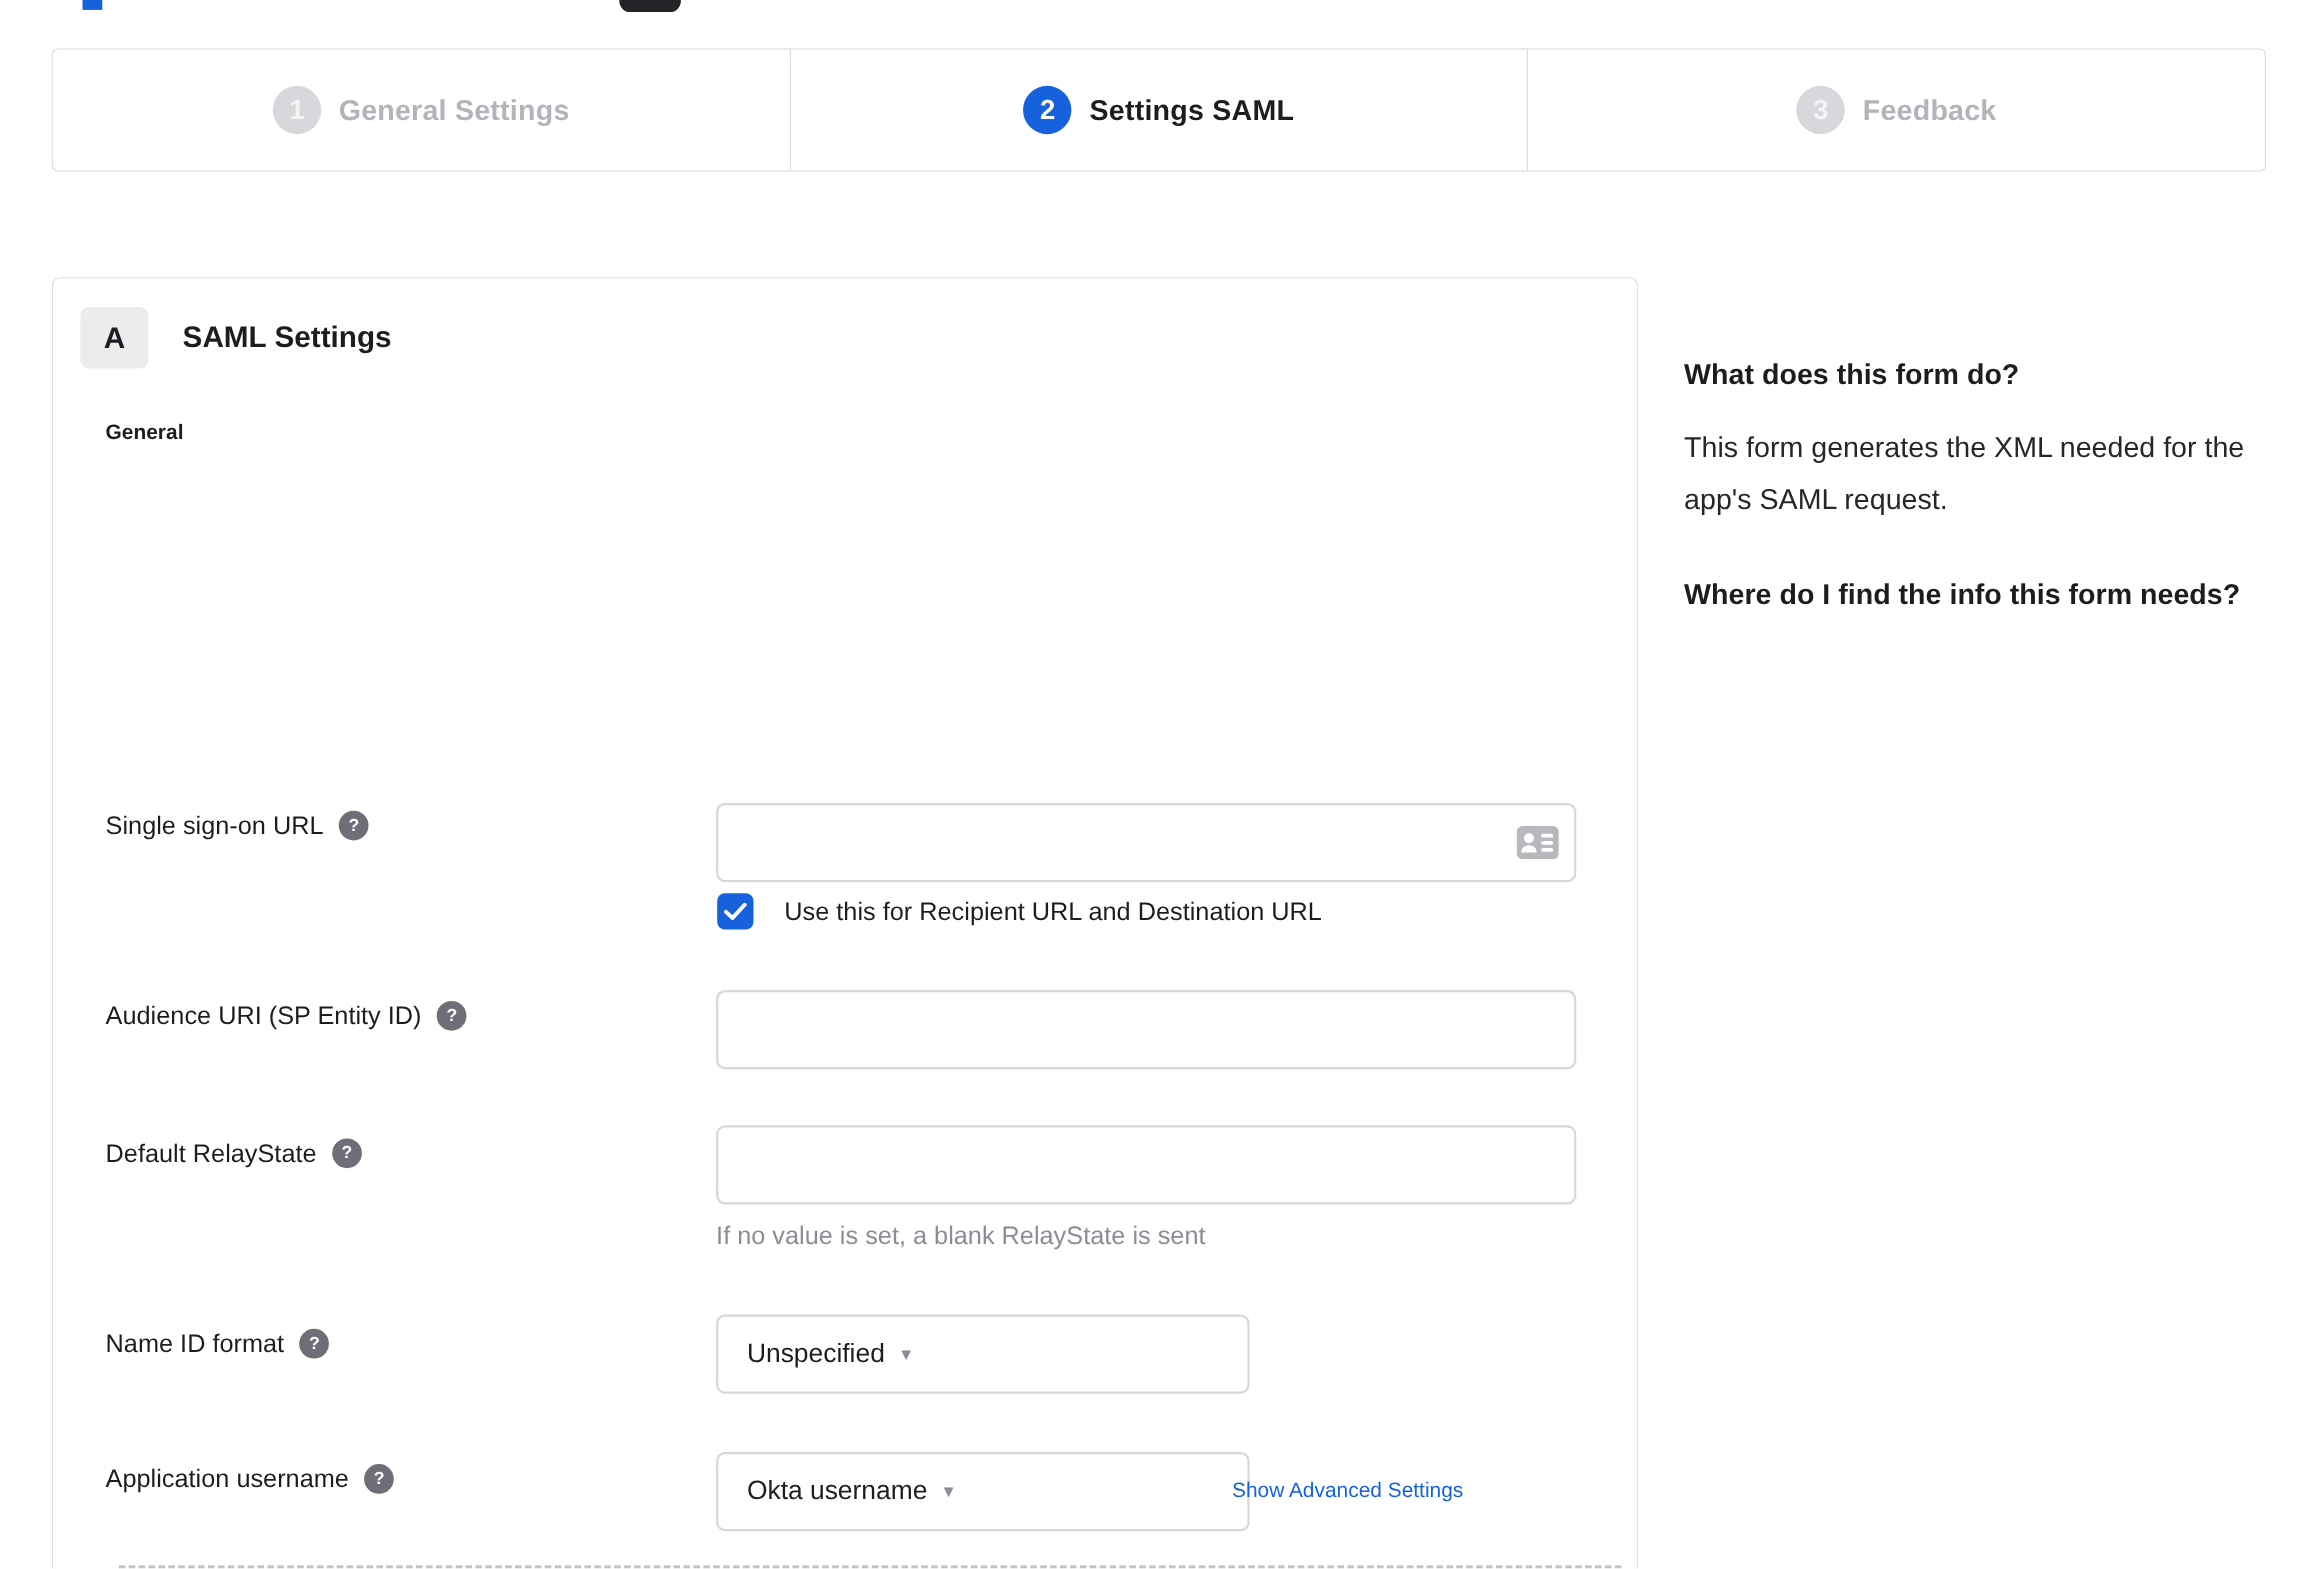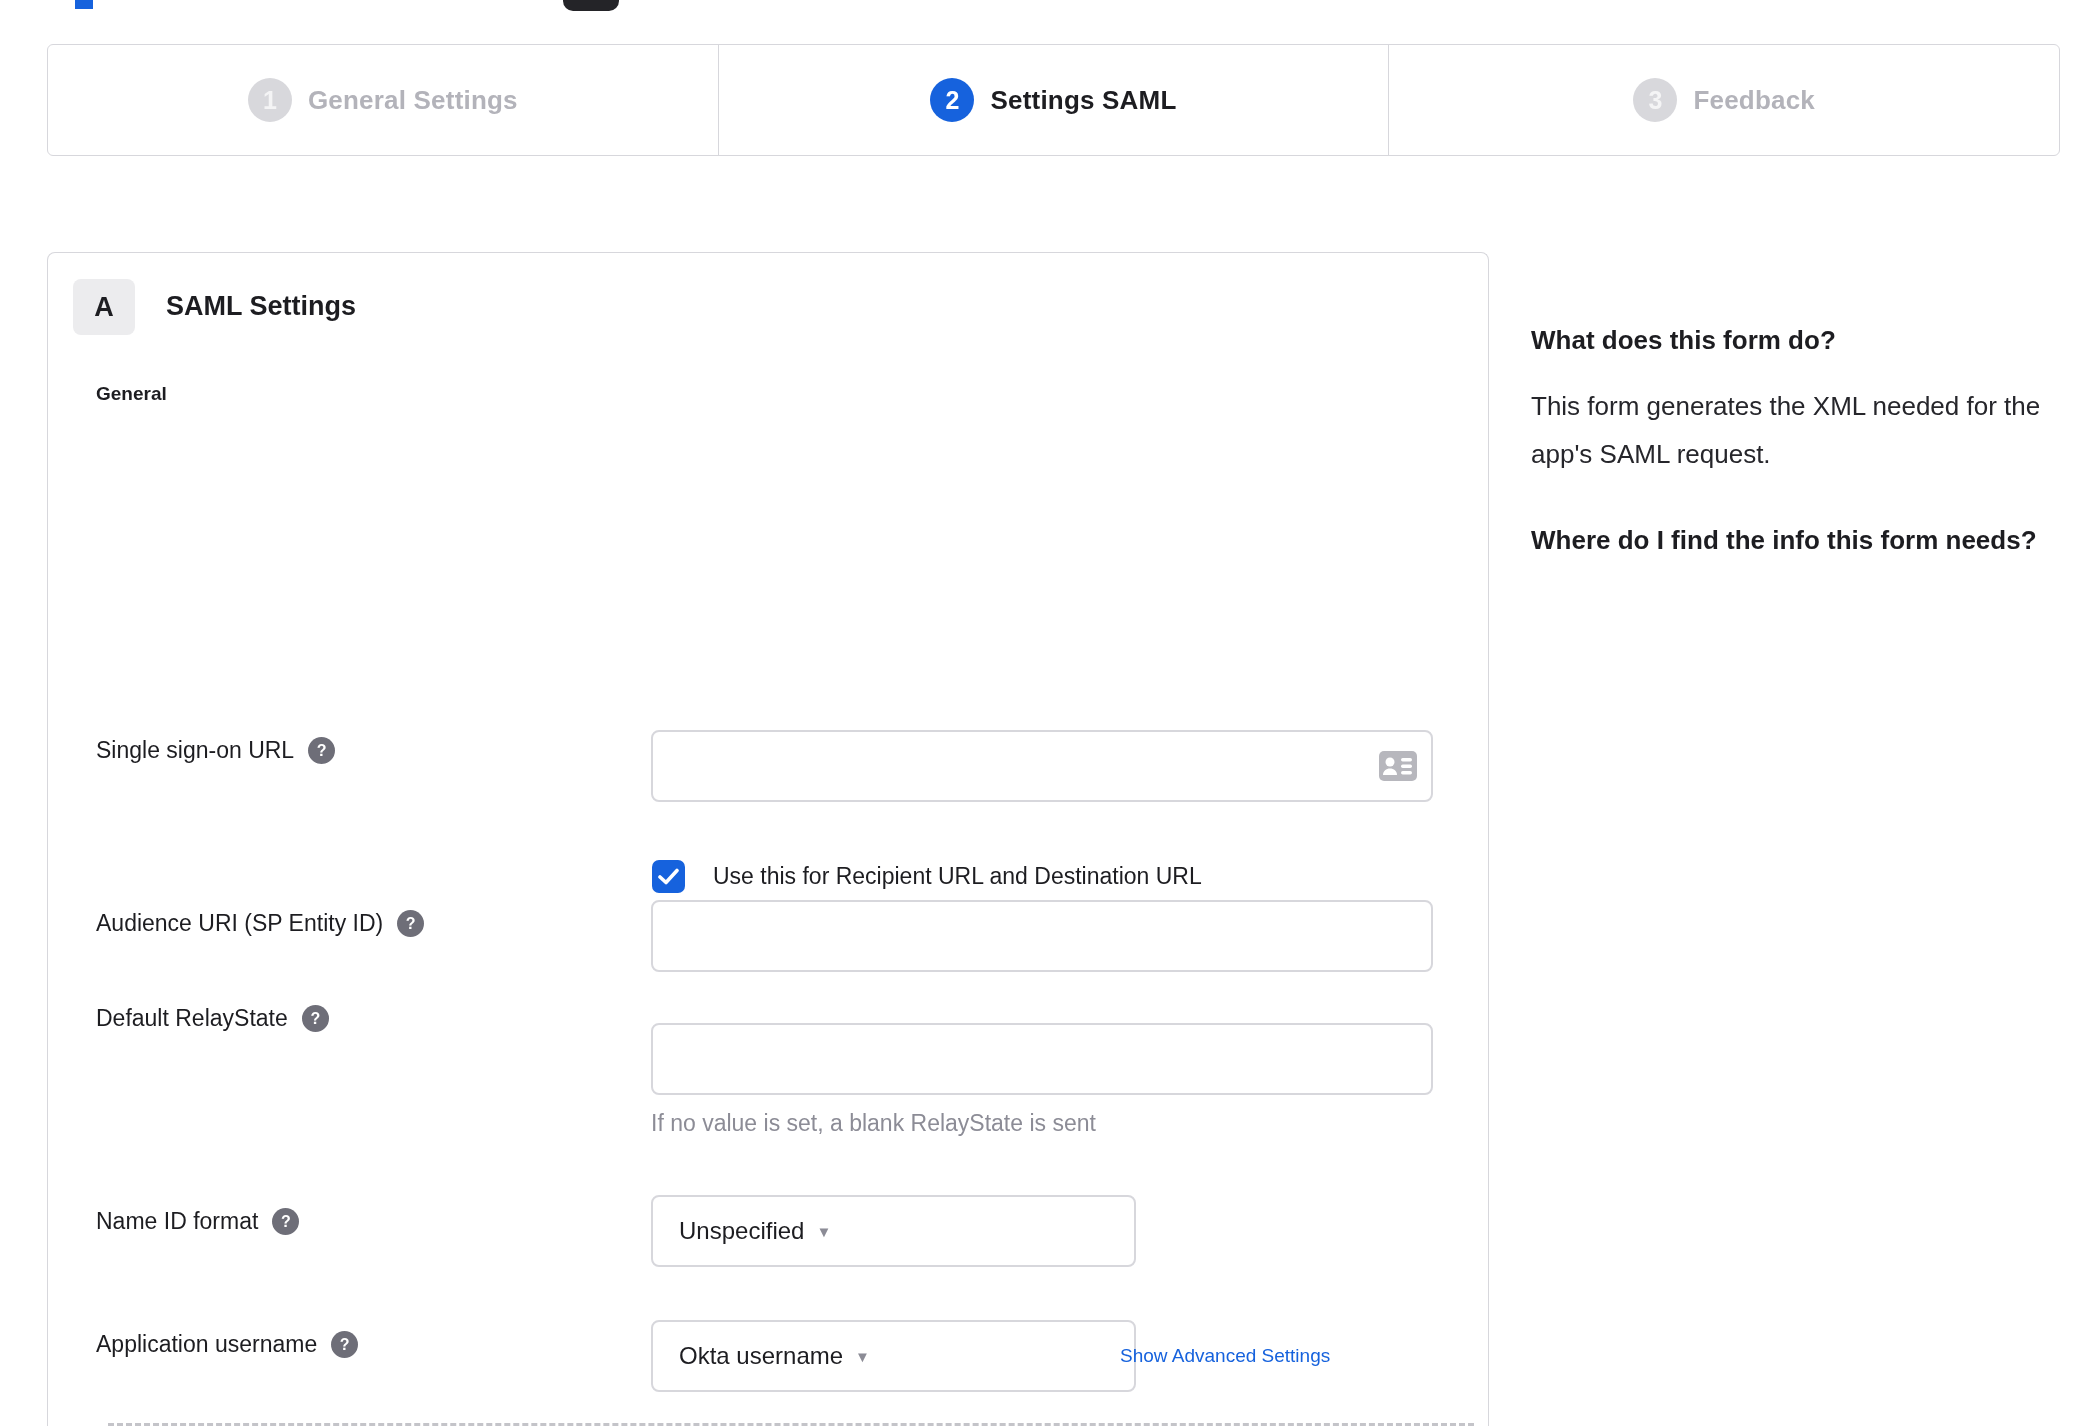--- a/index.html
+++ b/index.html
@@ -57,21 +57,21 @@
     display:inline-flex;align-items:center;justify-content:center;
     font-size:16px;font-weight:700;flex:0 0 auto;
   }
   .txt-input{
     position:absolute;left:603px;width:782px;height:72px;box-sizing:border-box;
     border:2px solid #d7d7dc;border-radius:8px;background:#fff;
     font-size:23px;color:#1d1d21;padding:0 60px 0 24px;outline:none;
     font-family:inherit;
   }
   .input-icon{position:absolute;left:1330px;width:40px;height:32px;pointer-events:none;}
-  .checkbox-row{position:absolute;left:604px;display:flex;align-items:center;gap:28px;margin-top:48px;}
+  .checkbox-row{position:absolute;left:604px;display:flex;align-items:center;gap:28px;}
   .checkbox{
     width:33px;height:33px;border-radius:7px;background:#1662dd;
     display:flex;align-items:center;justify-content:center;flex:0 0 auto;
   }
   .checkbox svg{width:21px;height:17px;}
   .checkbox-label{font-size:23px;color:#1d1d21;}
   .hint{position:absolute;left:603px;font-size:23px;color:#8c8c96;}
   .select{
     position:absolute;left:603px;width:485px;height:72px;box-sizing:border-box;
     border:2px solid #d7d7dc;border-radius:8px;background:#fff;cursor:pointer;
@@ -137,21 +137,21 @@
     </div>
     <div class="checkbox-label">Use this for Recipient URL and Destination URL</div>
   </div>
 
   <div class="field-label" style="top:657px;">
     <span>Audience URI (SP Entity ID)</span>
     <span class="help">?</span>
   </div>
   <input class="txt-input" style="top: 647px;" type="text" value="">
 
-  <div class="field-label" style="top:752px;">
+  <div class="field-label" style="top:782px;">
     <span>Default RelayState</span>
     <span class="help">?</span>
   </div>
   <input class="txt-input" style="top: 770px;" type="text" value="">
   <div class="hint" style="top:857px;">If no value is set, a blank RelayState is sent</div>
 
   <div class="field-label" style="top:955px;">
     <span>Name ID format</span>
     <span class="help">?</span>
   </div>

